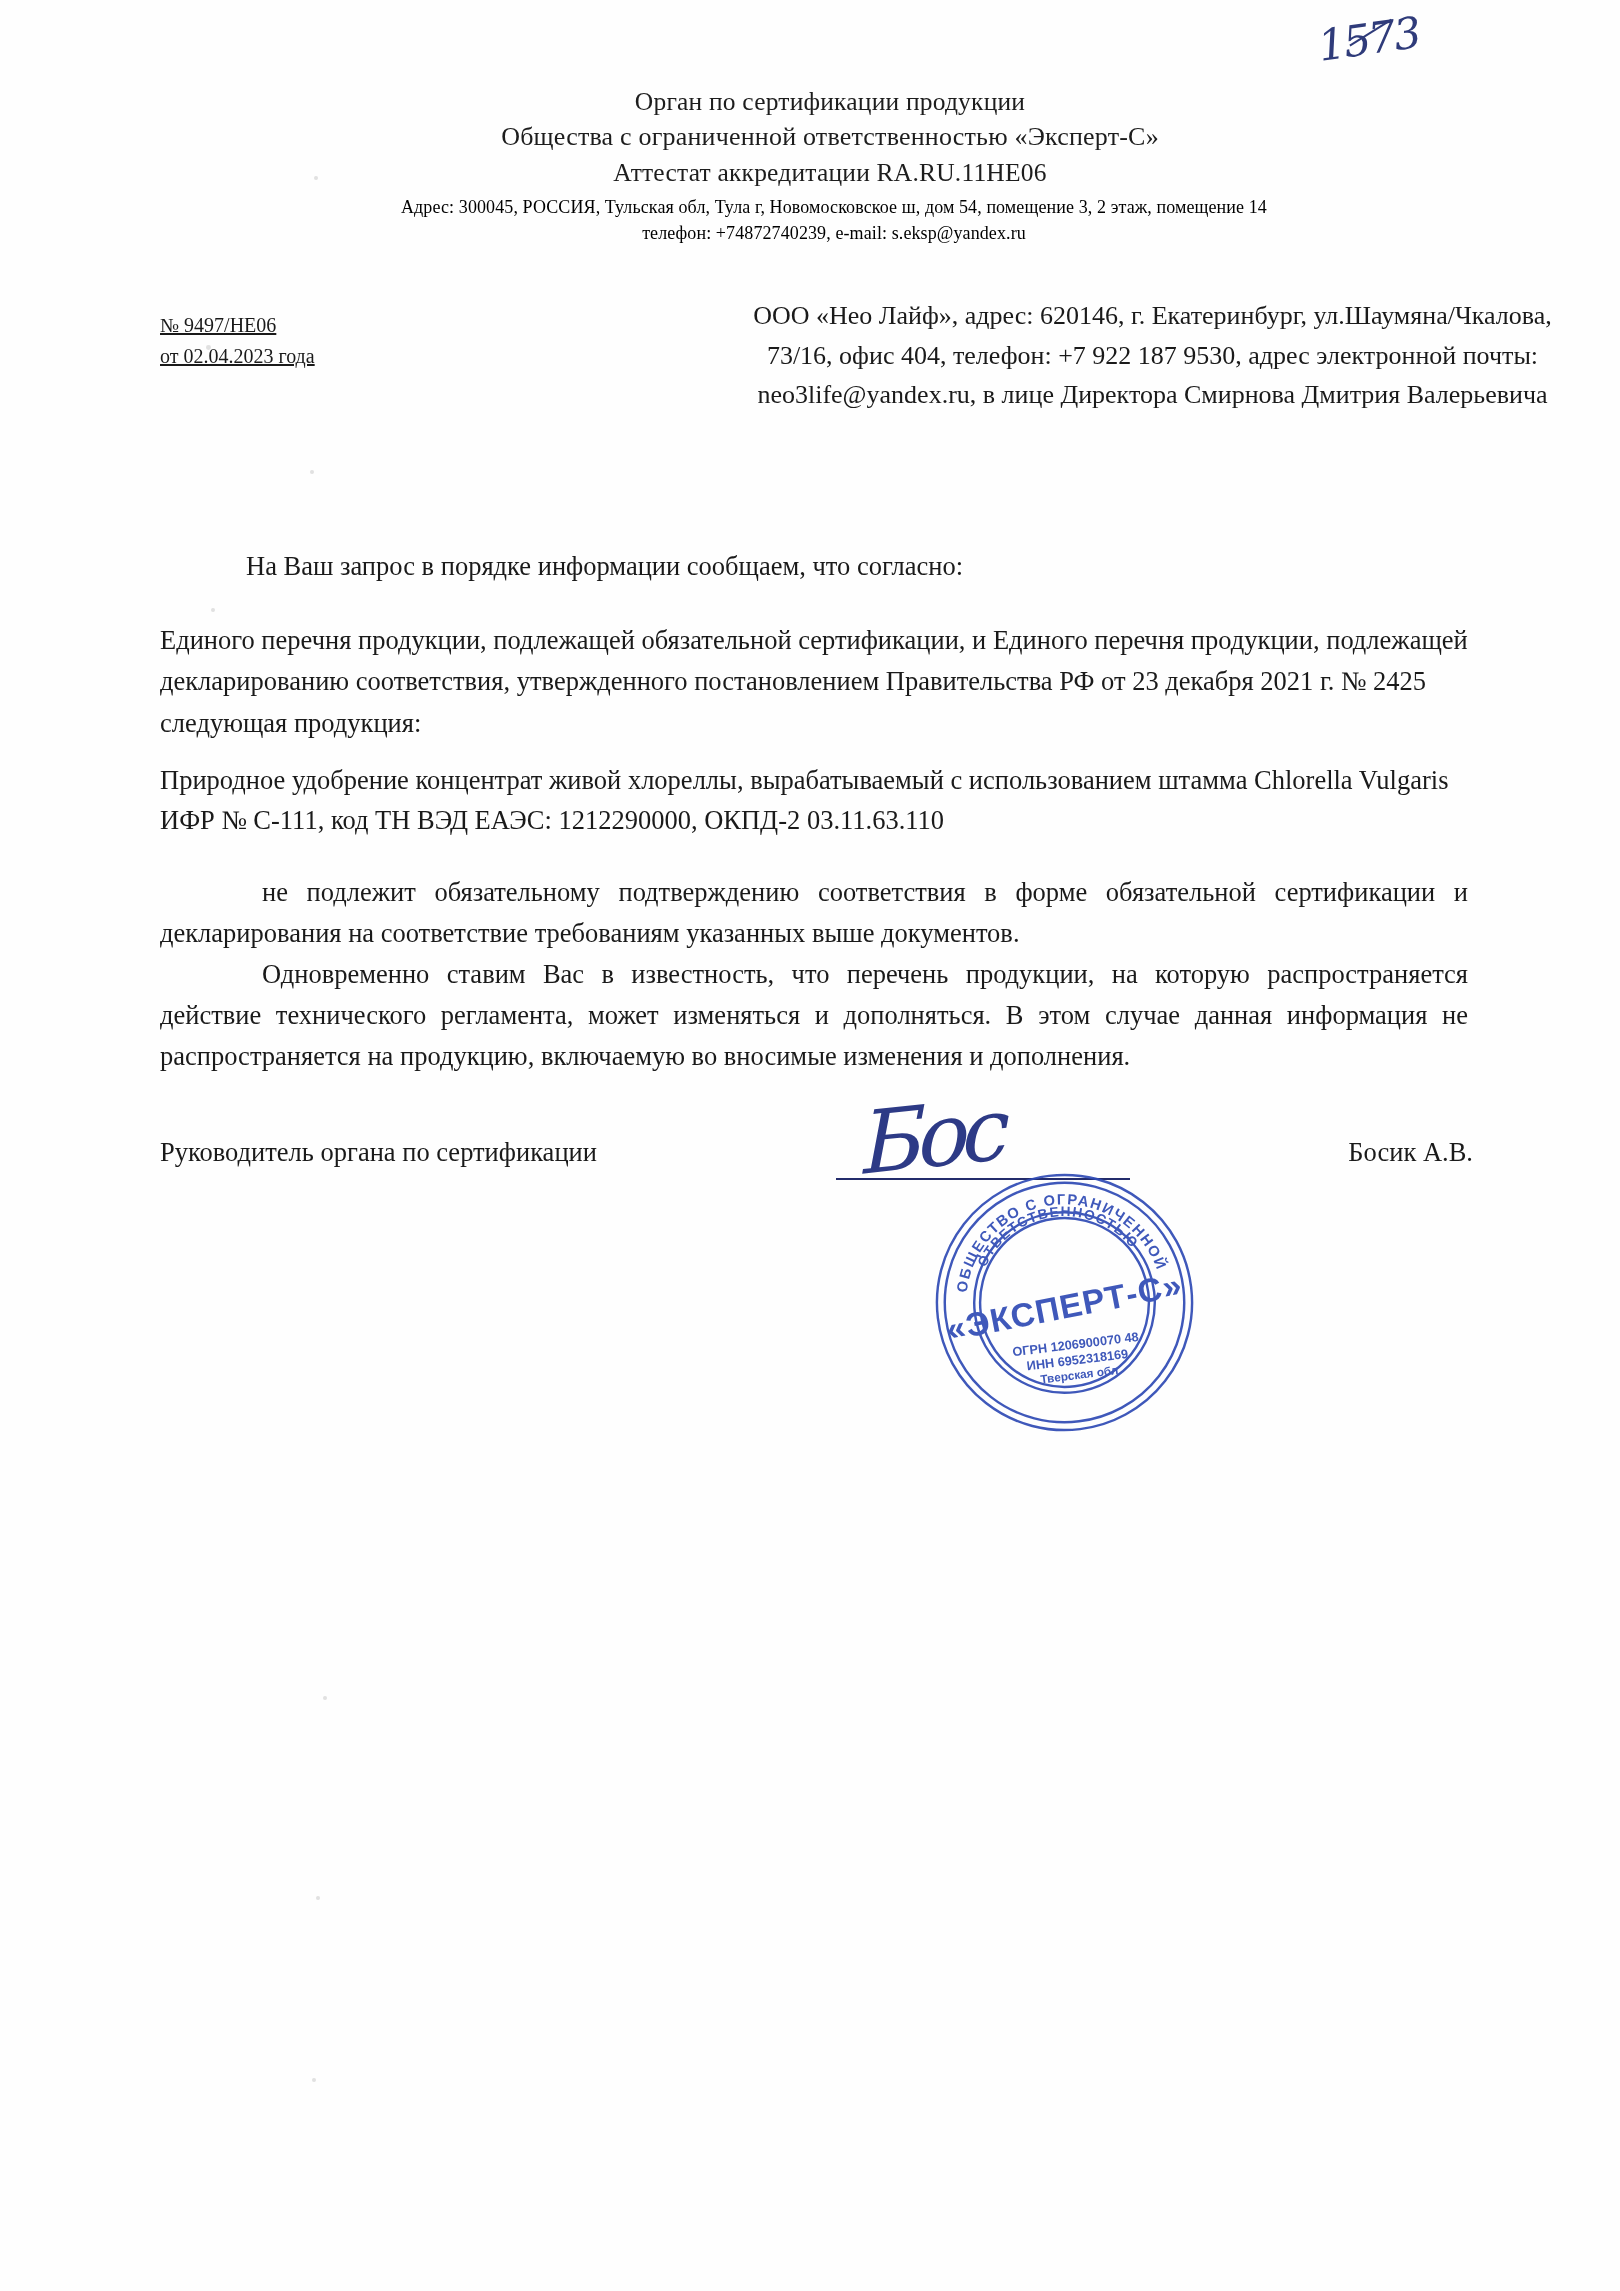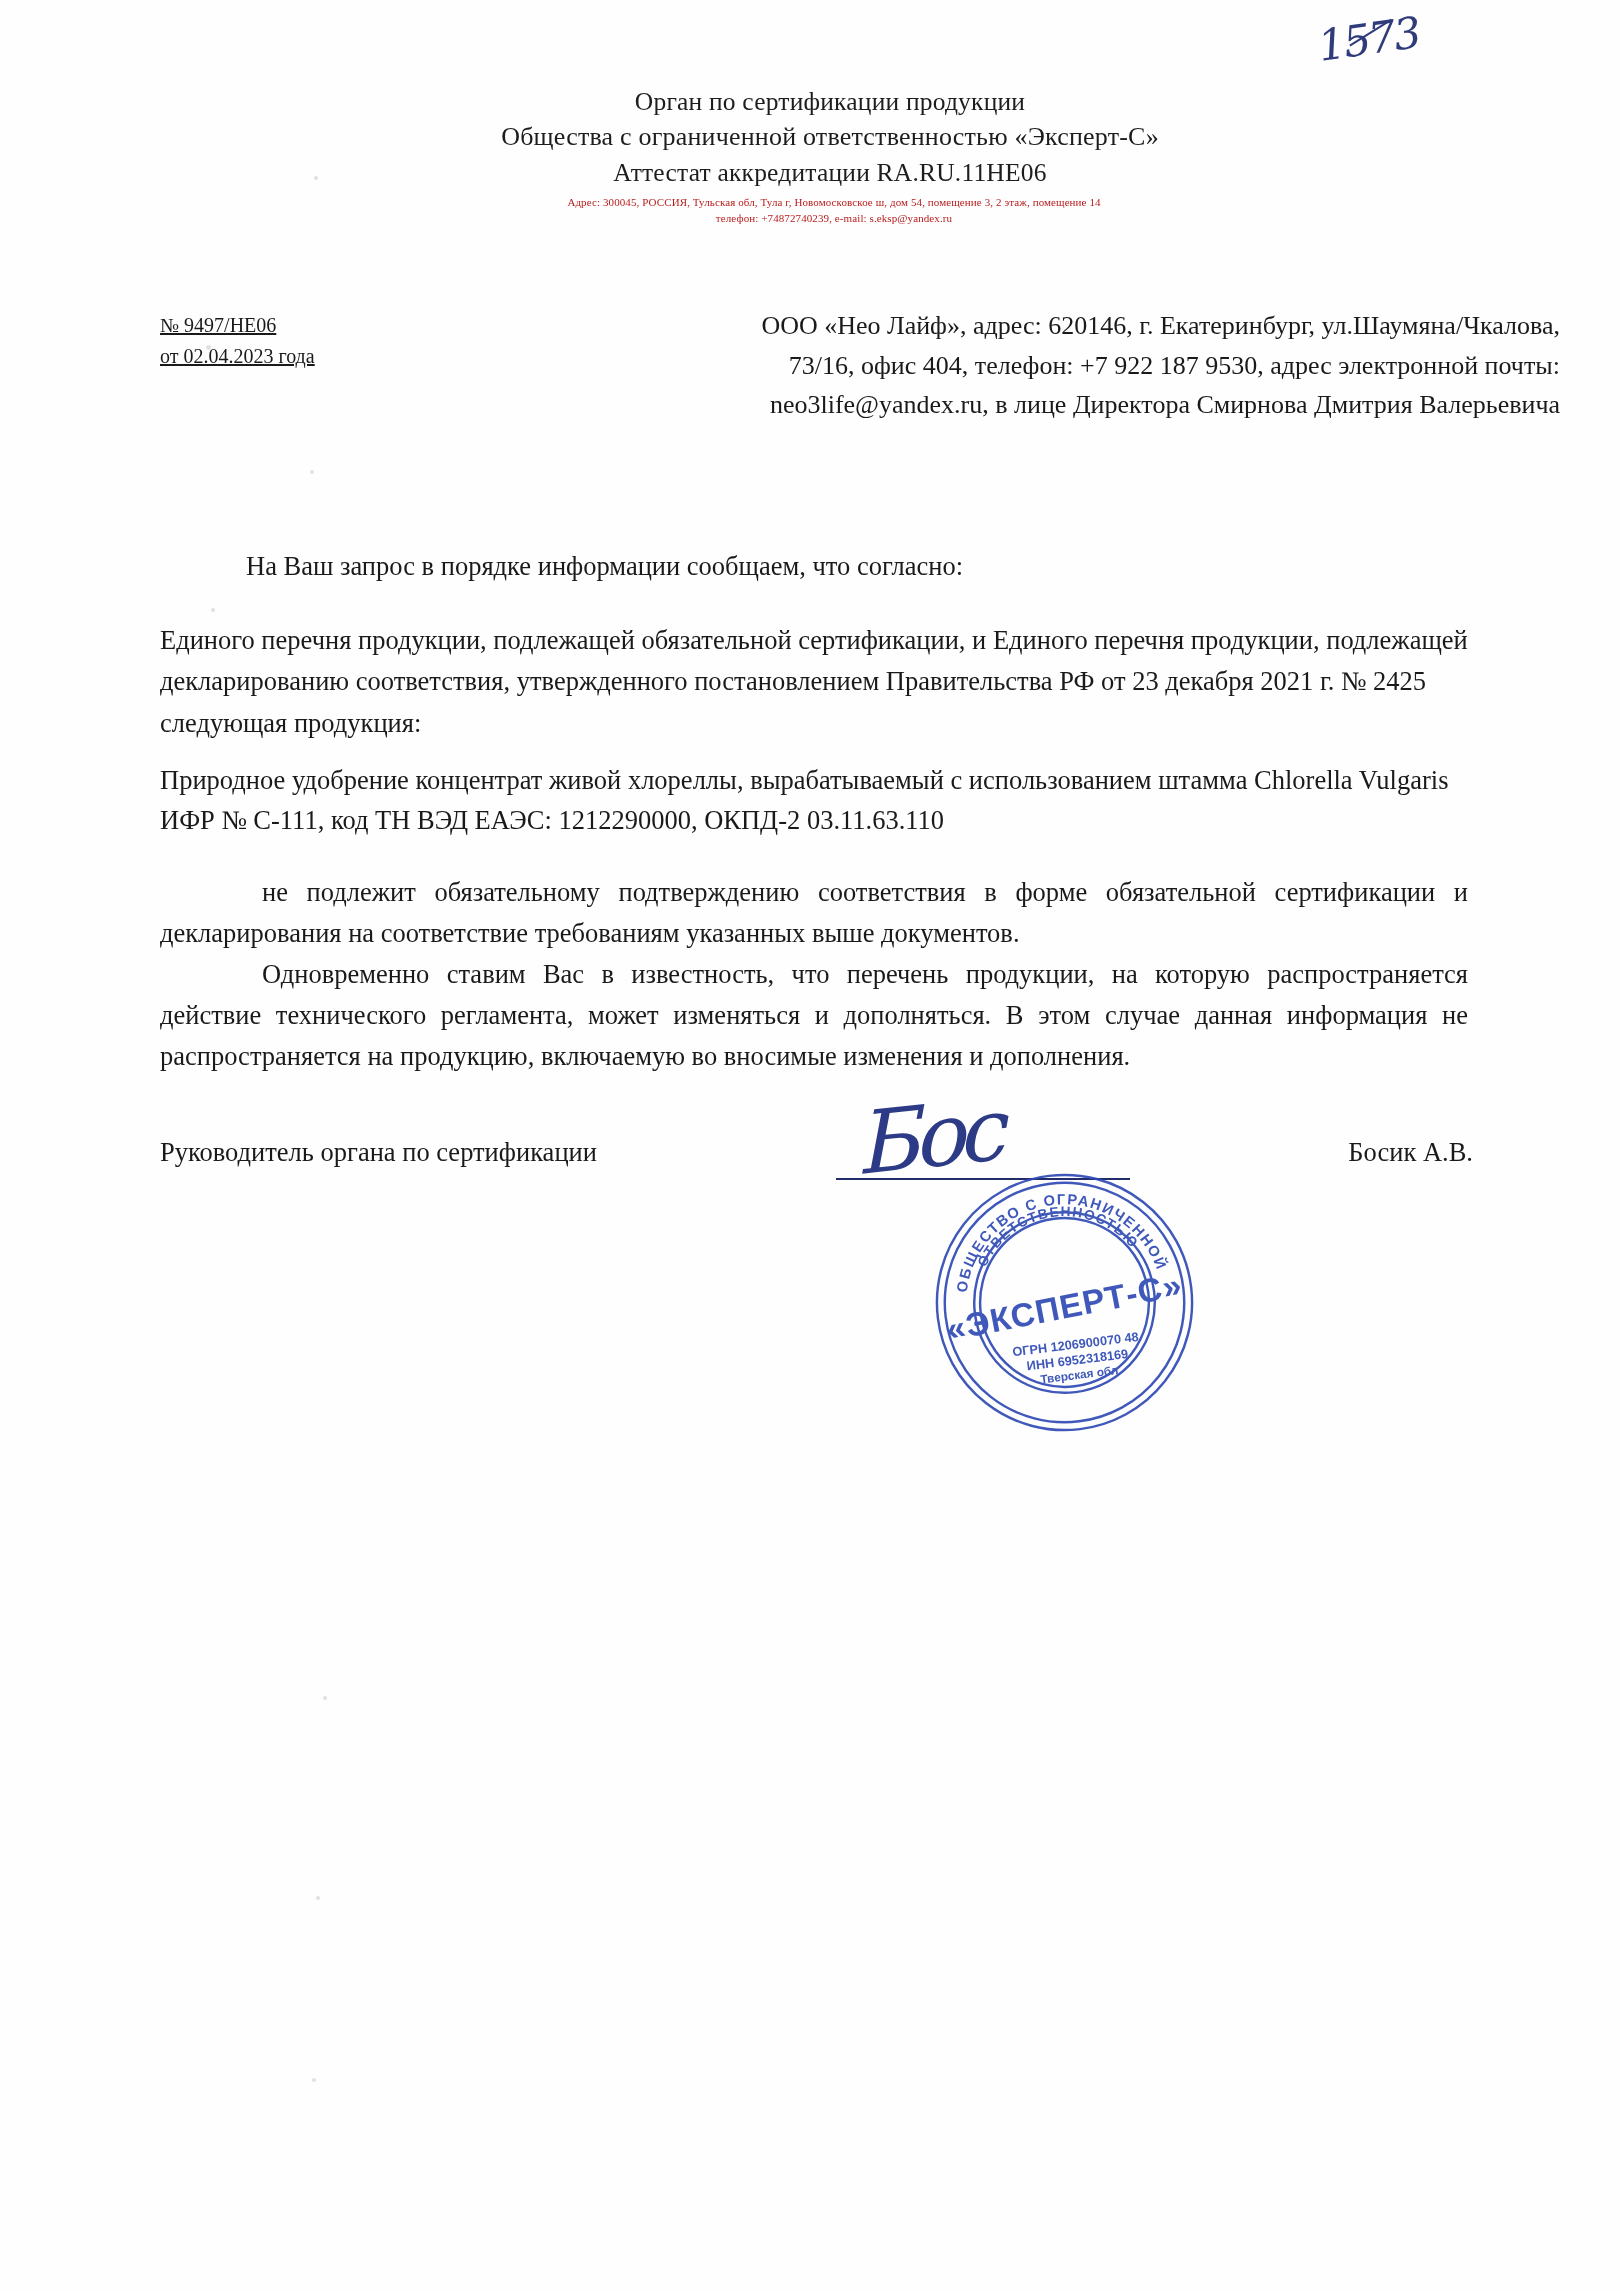--- a/index.html
+++ b/index.html
@@ -41,22 +41,22 @@
   }
   .header .h-line {
     font-size: 25.5px;
     letter-spacing: 0.2px;
     color: #1d1d1d;
     padding-left: 40px;
   }
   .header .h-line.l2 { font-size: 26px; }
   .header .h-line.l3 { font-size: 25.5px; }
   .header .h-small {
-    font-size: 11px;
-    color: #b91c1c;
+    font-size: 18px;
+    color: #000000;
     margin-top: 4.9px;
     letter-spacing: 0.1px;
     padding-left: 48px;
   }
   .header .h-small.l2 { margin-top: 1px; }
 
   
   .pagenum {
     position: absolute;
     top: 13.7px;
@@ -82,24 +82,24 @@
   .doc-no {
     position: absolute;
     top: 310px;
     left: 160px;
     font-size: 20px;
     line-height: 1.55;
     text-decoration: underline;
   }
   .addressee {
     position: absolute;
-    top: 306px;
+    top: 296px;
     left: 745px;
     width: 815px;
-    text-align: right;
+    text-align: center;
     font-size: 26px;
     line-height: 1.52;
   }
 
   
   .intro {
     position: absolute;
     top: 551px;
     left: 144px;
     width: 1304px;

